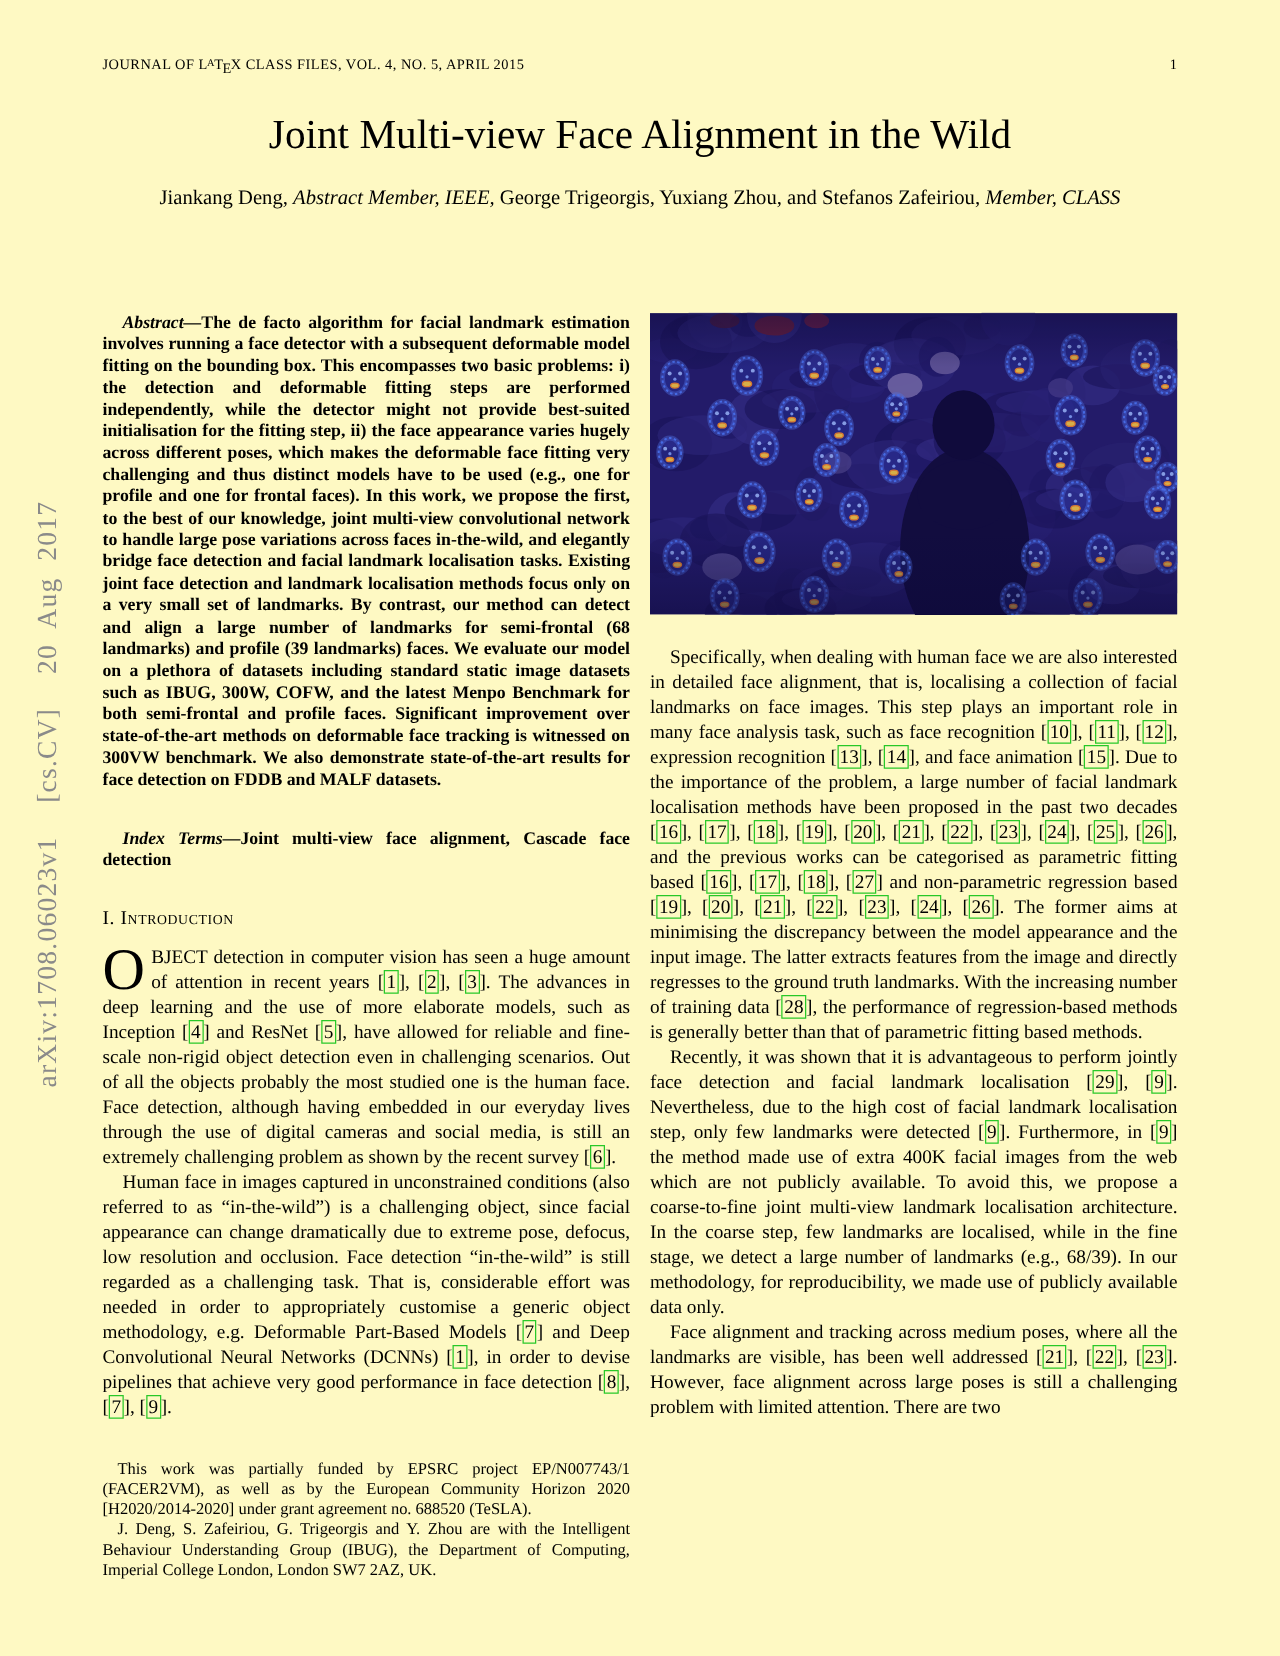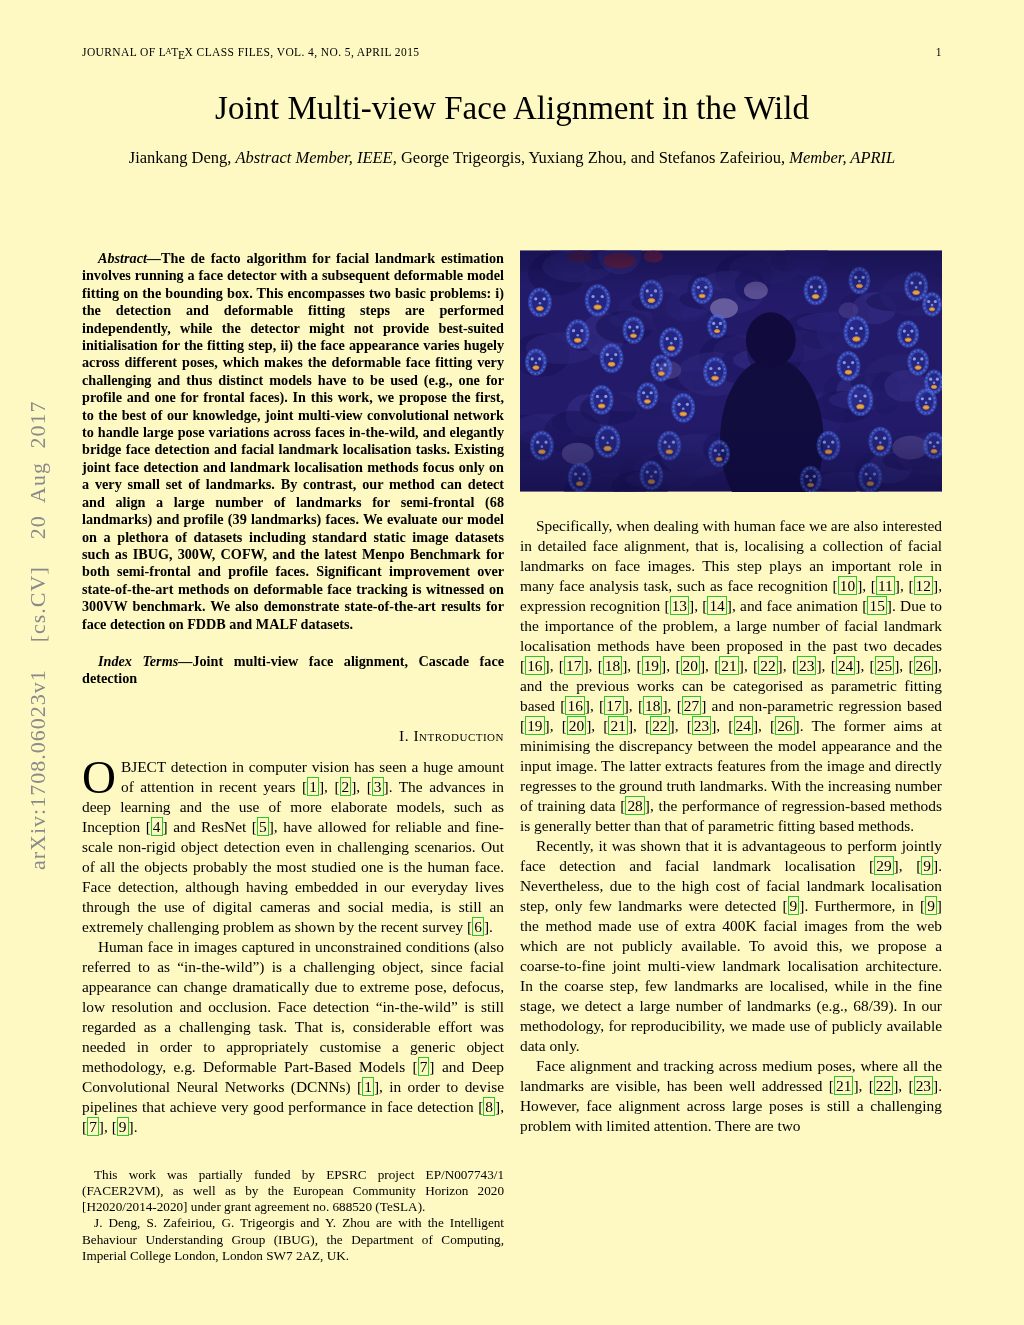--- a/index.html
+++ b/index.html
@@ -36,28 +36,28 @@
   
   .columns {
     position:absolute; top:250px; left:82px; width:860px; height:1014px;
     display:flex; gap:16px; overflow:hidden;
   }
   .col { width:422px; display:flex; flex-direction:column; }
   
   .abstract, .index-terms {
     font-weight:bold; font-size:14.2px; line-height:17.4px; text-align:justify;
   }
-  .abstract { margin-bottom:20px; }
+  .abstract { margin-bottom:30px; }
   .index-terms { margin-bottom:22px; }
   .lead-label { font-style:italic; }
   .first-indent { text-indent:16px; }
   
   .section-heading {
-    text-align:right; font-size:15.5px; font-weight:normal;
-    font-variant:small-caps; letter-spacing:0.5px; margin:17px 0 12px 0;
+    text-align:left; font-size:15.5px; font-weight:normal;
+    font-variant:small-caps; letter-spacing:0.5px; margin:6px 0 12px 0;
   }
   
   .body-par { font-size:15.4px; line-height:20px; text-align:justify; }
   .body-par + .body-par { text-indent:16px; }
   .dropcap {
     float:left; font-size:47px; line-height:37px; padding:2px 5px 0 0;
   }
   
   .cite { border:1.5px solid #28c828; padding:0 1px; }
   
@@ -74,21 +74,21 @@
 <body>
 
 <div class="page">
 
   <div class="header-row">
     <span>JOURNAL OF <span class="latex">L<span class="lA">A</span>T<span class="lE">E</span>X</span> CLASS FILES, VOL. 4, NO. 5, APRIL 2015</span>
     <span>1</span>
   </div>
 
   <h1 class="paper-title">Joint Multi-view Face Alignment in the Wild</h1>
-  <div class="paper-authors">Jiankang Deng, <i>Abstract Member, IEEE,</i> George Trigeorgis, Yuxiang Zhou, and Stefanos Zafeiriou, <i>Member, APRIL</i></div>
+  <div class="paper-authors">Jiankang Deng, <i>Abstract Member, IEEE,</i> George Trigeorgis, Yuxiang Zhou, and Stefanos Zafeiriou, <i>Member, CLASS</i></div>
 
   <div class="arxiv-watermark">arXiv:1708.06023v1  [cs.CV]  20 Aug 2017</div>
 
   <div class="columns">
 
     <div class="col">
       <p class="abstract first-indent"><span class="lead-label">Abstract—</span><span>The de facto algorithm for facial landmark estimation involves running a face detector with a subsequent deformable model fitting on the bounding box. This encompasses two basic problems: i) the detection and deformable fitting steps are performed independently, while the detector might not provide best-suited initialisation for the fitting step, ii) the face appearance varies hugely across different poses, which makes the deformable face fitting very challenging and thus distinct models have to be used (e.g., one for profile and one for frontal faces). In this work, we propose the first, to the best of our knowledge, joint multi-view convolutional network to handle large pose variations across faces in-the-wild, and elegantly bridge face detection and facial landmark localisation tasks. Existing joint face detection and landmark localisation methods focus only on a very small set of landmarks. By contrast, our method can detect and align a large number of landmarks for semi-frontal (68 landmarks) and profile (39 landmarks) faces. We evaluate our model on a plethora of datasets including standard static image datasets such as IBUG, 300W, COFW, and the latest Menpo Benchmark for both semi-frontal and profile faces. Significant improvement over state-of-the-art methods on deformable face tracking is witnessed on 300VW benchmark. We also demonstrate state-of-the-art results for face detection on FDDB and MALF datasets.</span></p>
 
       <p class="index-terms first-indent"><span class="lead-label">Index Terms—</span><span>Joint multi-view face alignment, Cascade face detection</span></p>
 

